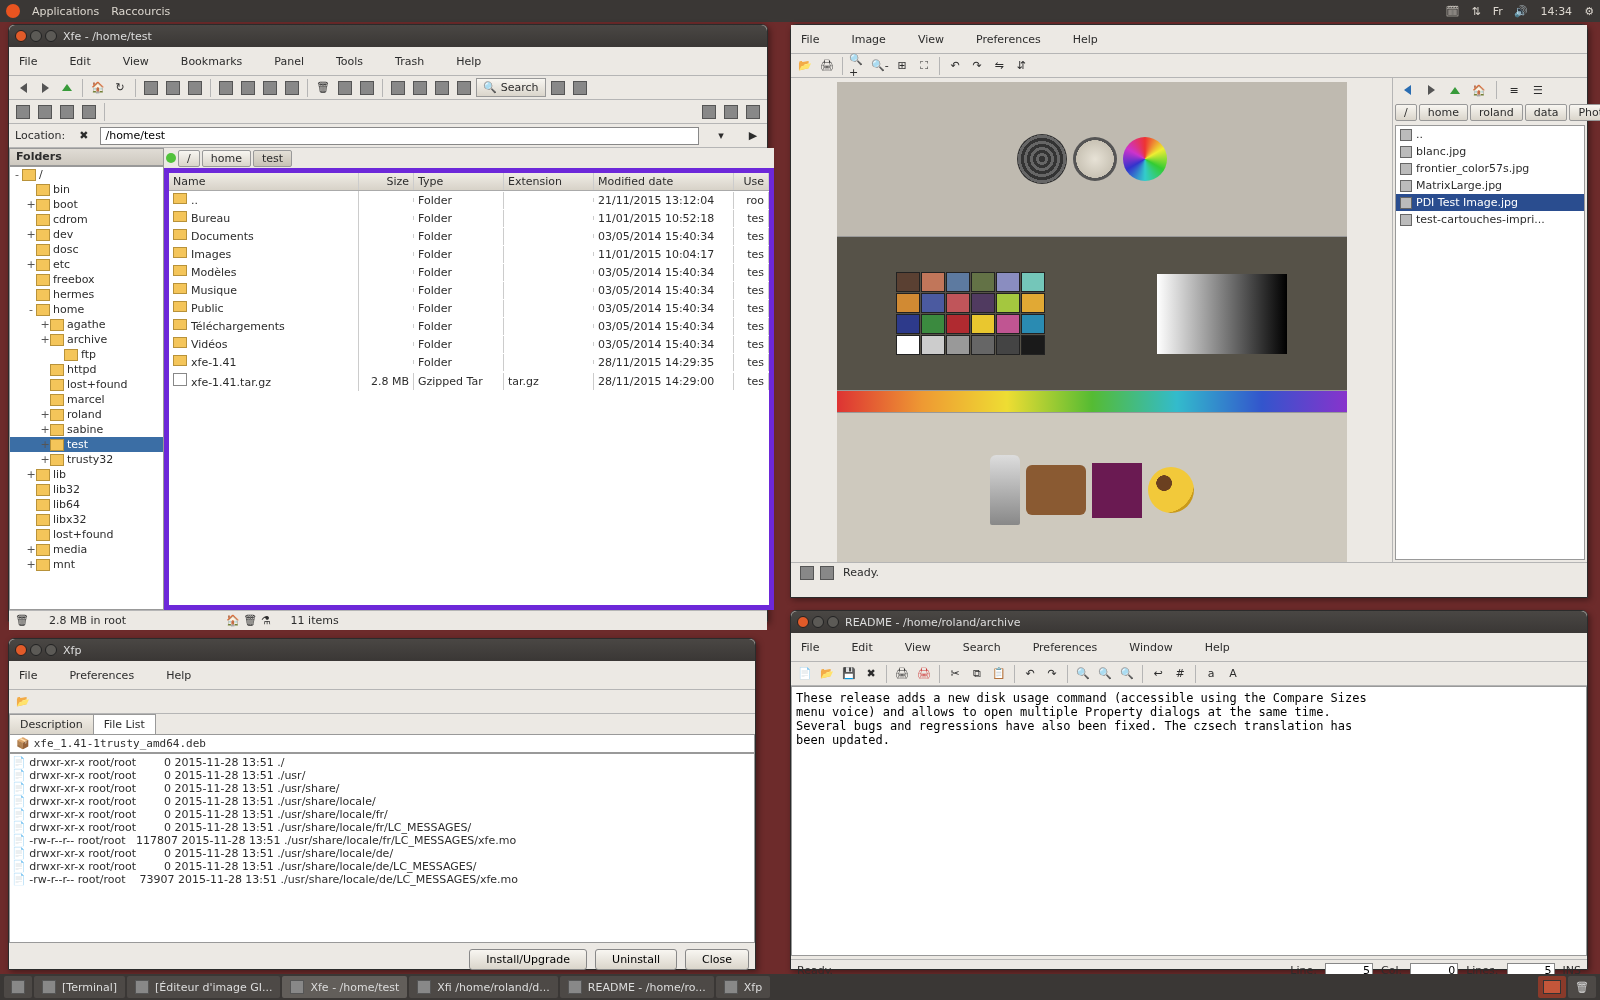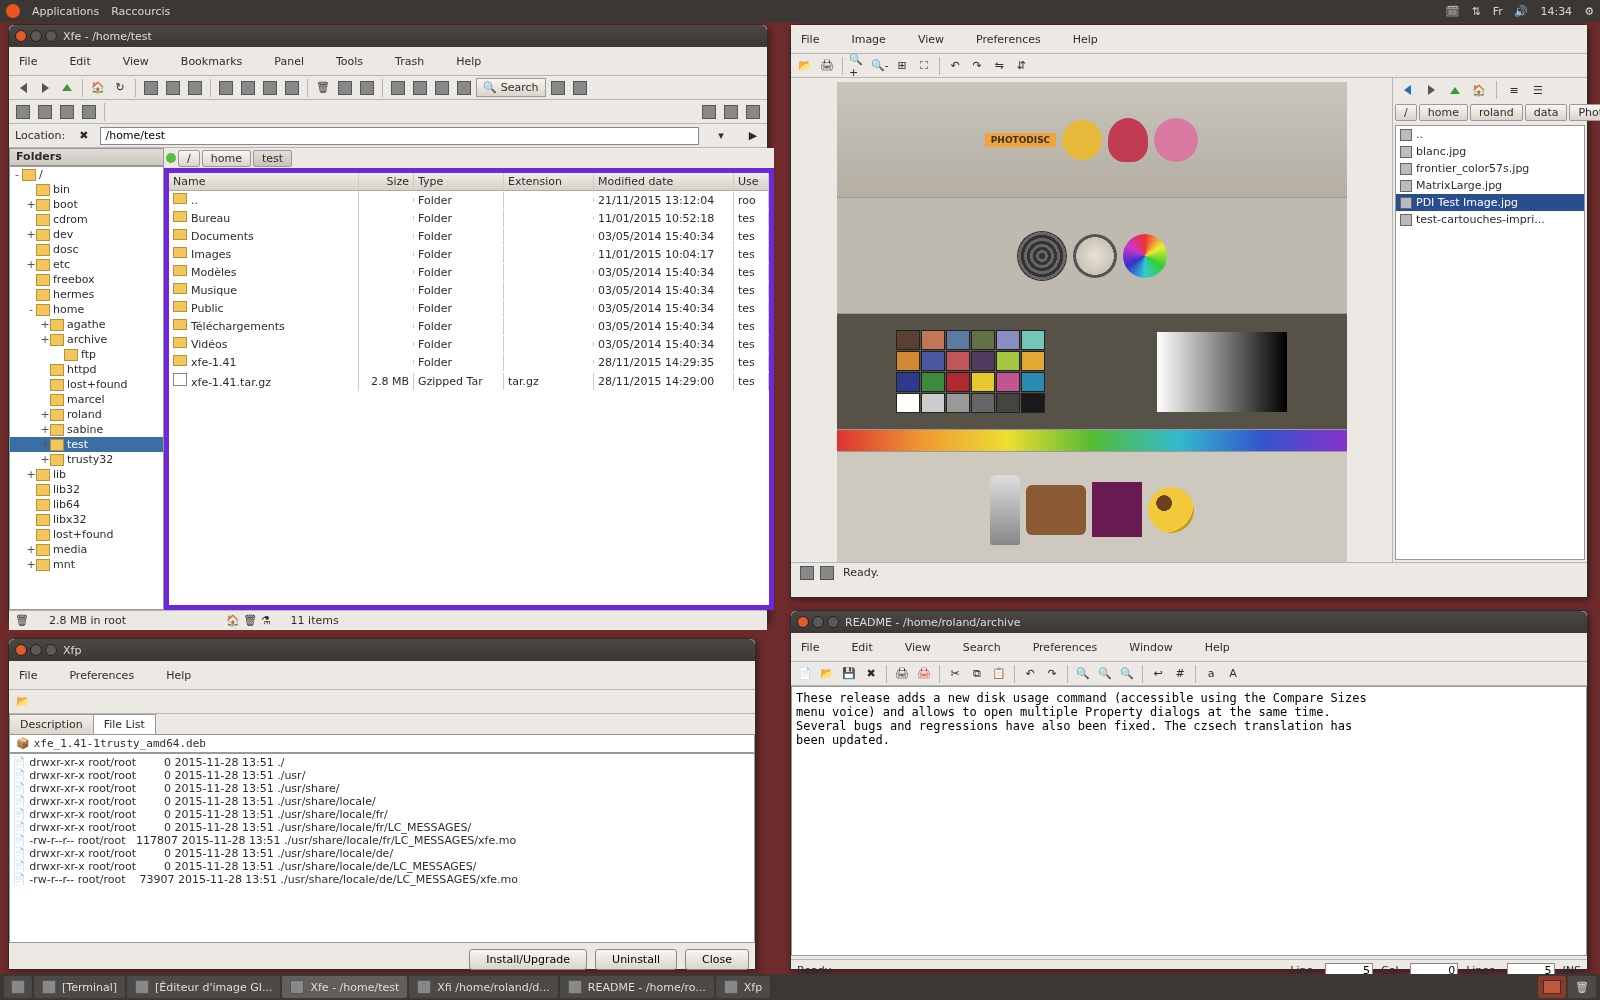--- a/index.html
+++ b/index.html
@@ -30,21 +30,21 @@
 .tree .item.sel{background:#3b6ea5;color:#fff;}
 .tree .exp{display:inline-block;width:10px;text-align:center;color:#555;}
 .tree .fold{width:14px;height:12px;background:#f4c55a;border:1px solid #b8923a;margin-right:3px;display:inline-block;}
 .filepanel{flex:1;display:flex;flex-direction:column;}
 .crumbs{height:20px;display:flex;align-items:center;padding:2px;gap:2px;background:#ece9e4;}
 .crumb{border:1px solid #999;background:linear-gradient(#f8f6f1,#dad5cb);padding:1px 8px;border-radius:2px;}
 .crumb.sel{background:linear-gradient(#e4e0d7,#c8c2b6);}
 .grid{flex:1;background:#fff;border:5px solid #6d28d9;overflow:auto;}
 .ghd{display:flex;background:linear-gradient(#f0ede6,#d7d2c8);border-bottom:1px solid #aaa;position:sticky;top:0;}
 .ghd div,.grow div{padding:2px 4px;border-right:1px solid #ccc;overflow:hidden;white-space:nowrap;}
-.col-name{width:190px;}.col-size{width:55px;text-align:right;}.col-type{width:90px;}.col-ext{width:90px;}.col-mod{width:140px;}.col-usr{width:35px;}
+.col-name{width:190px;}.col-size{width:55px;text-align:right;}.col-type{width:90px;}.col-ext{width:90px;}.col-mod{width:140px;}.col-usr{width:35px;text-align:right;}
 .grow{display:flex;align-items:center;}
 .grow .fold{width:14px;height:11px;background:#f4c55a;border:1px solid #b8923a;margin-right:4px;display:inline-block;}
 .grow .file{width:14px;height:13px;background:#fff;border:1px solid #888;margin-right:4px;display:inline-block;}
 .status{height:20px;background:#ece9e4;border-top:1px solid #b5b5b5;display:flex;align-items:center;padding:0 6px;}
 .status2{display:flex;gap:20px;}
 #xfi{left:790px;top:24px;width:798px;height:574px;}
 #xfi .body{display:flex;height:calc(100% - 22px - 20px - 24px - 22px);}
 .imgview{flex:1;background:#ece9e4;display:flex;align-items:flex-start;justify-content:center;padding:4px;overflow:hidden;}
 .imgplaceholder{width:510px;height:486px;background:#d6d6d6;display:flex;flex-direction:column;}
 .shelf{flex:1;border-bottom:1px solid #999;display:flex;align-items:center;justify-content:center;gap:6px;flex-wrap:wrap;padding:6px;}
@@ -384,26 +384,20 @@
     <span class="tb-btn">⛶</span>
     <span class="tb-sep"></span>
     <span class="tb-btn">↶</span>
     <span class="tb-btn">↷</span>
     <span class="tb-btn">⇋</span>
     <span class="tb-btn">⇵</span>
   </div>
   <div class="body">
     <div class="imgview">
       <div class="imgplaceholder">
-        <div class="shelf" style="background:linear-gradient(#c9c5bc,#b4aea3);">
-          <span style="background:#f2a33a;padding:2px 6px;font-size:9px;font-weight:bold;color:#333;">PHOTODISC</span>
-          <span style="width:40px;height:40px;border-radius:50%;background:#e7b93a;"></span>
-          <span style="width:40px;height:44px;background:#c03b52;border-radius:50% 50% 40% 40%;"></span>
-          <span style="width:44px;height:44px;border-radius:50%;background:#d87aa0;"></span>
-        </div>
         <div class="shelf" style="background:#bfbab0;">
           <span style="width:50px;height:50px;border-radius:50%;background:repeating-radial-gradient(#333 0 3px,#666 3px 6px);"></span>
           <span style="width:44px;height:44px;border-radius:50%;background:radial-gradient(#e7e2d6,#c9c3b5 60%,#555 61%);"></span>
           <span style="width:44px;height:44px;border-radius:50%;background:conic-gradient(#e33,#ee3,#3c3,#3cc,#33c,#c3c,#e33);"></span>
         </div>
         <div class="shelf" style="background:#565248;justify-content:space-around;">
           <div class="swatch-row" id="swatches">
               <div style="background: rgb(90, 64, 50);"></div>
               <div style="background: rgb(193, 118, 90);"></div>
               <div style="background: rgb(93, 122, 160);"></div>

